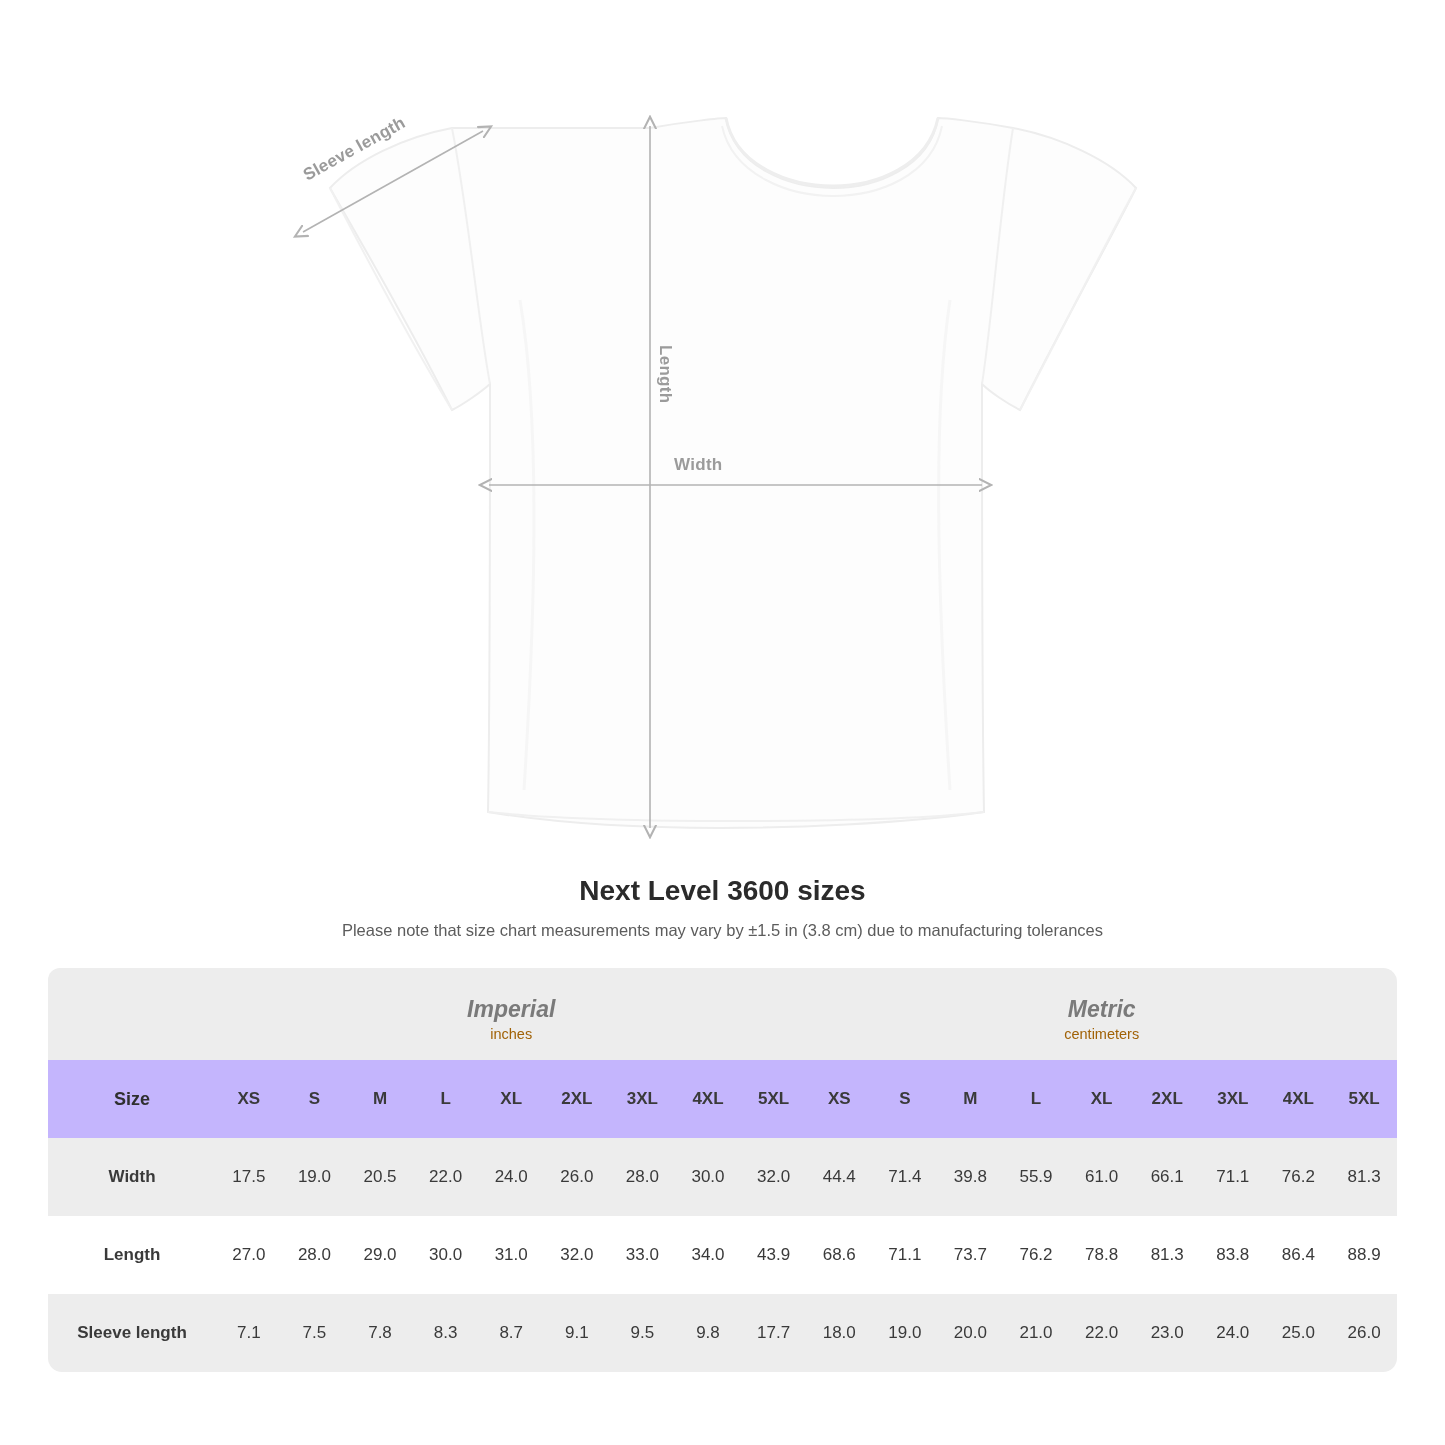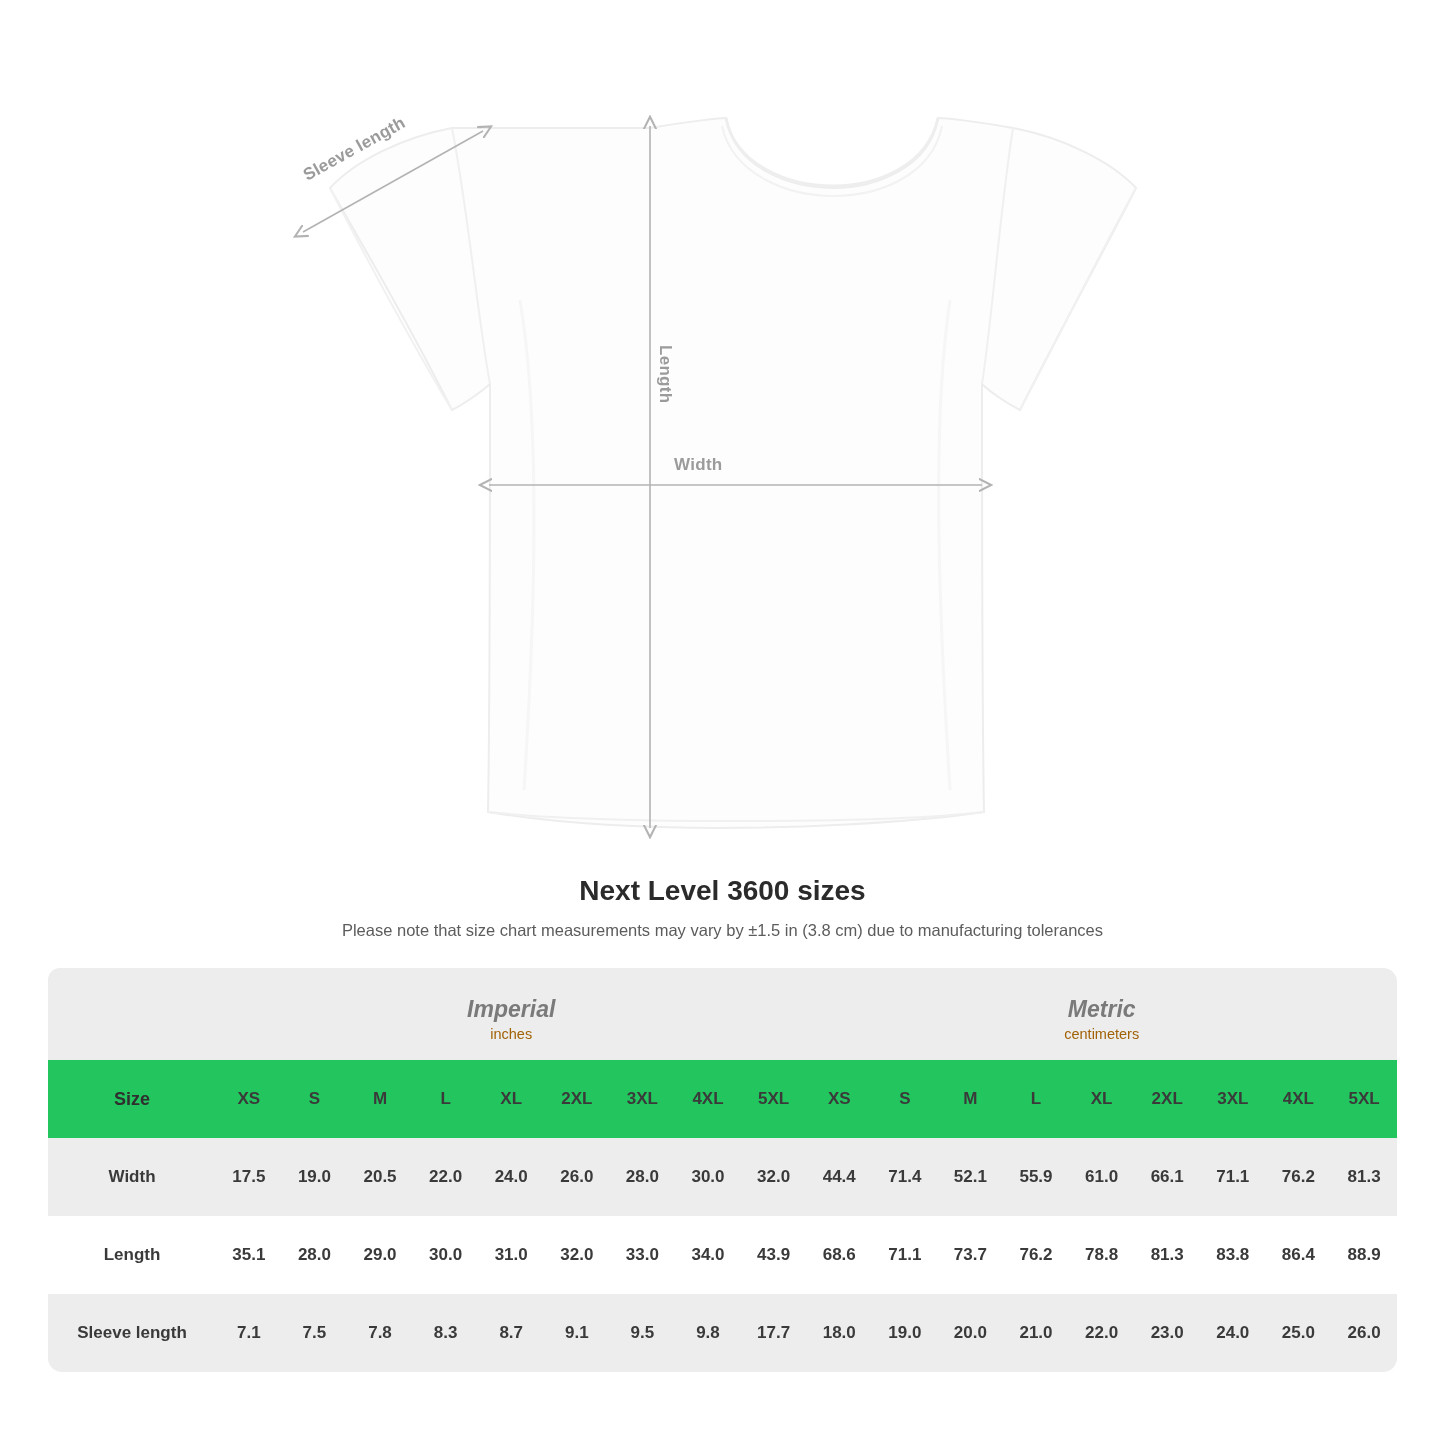--- a/index.html
+++ b/index.html
@@ -110,32 +110,31 @@
     margin-top: 12px;
   }
   .unit-sub {
     font-size: 14.5px;
     color: #a16207;
     display: block;
     line-height: 1.5;
   }
   .size-row td {
     height: 78px;
-    background: #22c55e;
+    background: #c4b5fd;
     font-weight: bold;
   }
   .size-row td.rowhead {
     font-weight: bold;
     font-size: 18px;
     color: #2f2f2f;
   }
   .data-row td {
     height: 78px;
     font-size: 17.5px;
-    font-weight: bold;
   }
   .row-shade td {
     background: #ededed;
   }
   .row-plain td {
     background: #ffffff;
   }
   td.rowhead {
     font-weight: bold;
     font-size: 18px;
@@ -277,32 +276,32 @@
         <td>19.0</td>
         <td>20.5</td>
         <td>22.0</td>
         <td>24.0</td>
         <td>26.0</td>
         <td>28.0</td>
         <td>30.0</td>
         <td>32.0</td>
         <td>44.4</td>
         <td>71.4</td>
-        <td>52.1</td>
+        <td>39.8</td>
         <td>55.9</td>
         <td>61.0</td>
         <td>66.1</td>
         <td>71.1</td>
         <td>76.2</td>
         <td>81.3</td>
       </tr>
 
       <tr class="data-row row-plain">
         <td class="rowhead">Length</td>
-        <td>35.1</td>
+        <td>27.0</td>
         <td>28.0</td>
         <td>29.0</td>
         <td>30.0</td>
         <td>31.0</td>
         <td>32.0</td>
         <td>33.0</td>
         <td>34.0</td>
         <td>43.9</td>
         <td>68.6</td>
         <td>71.1</td>

